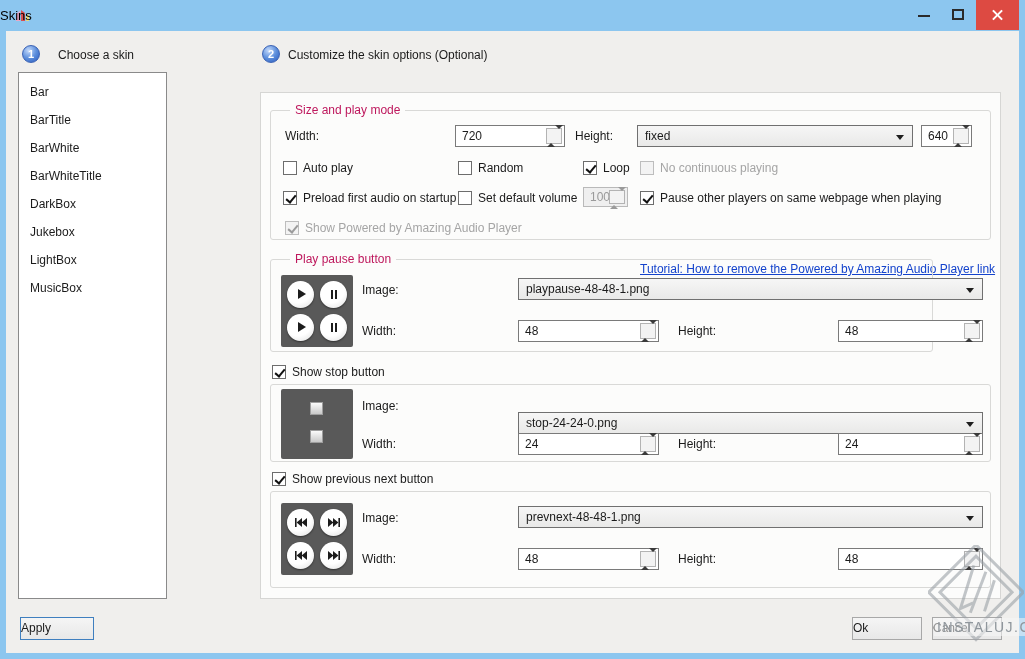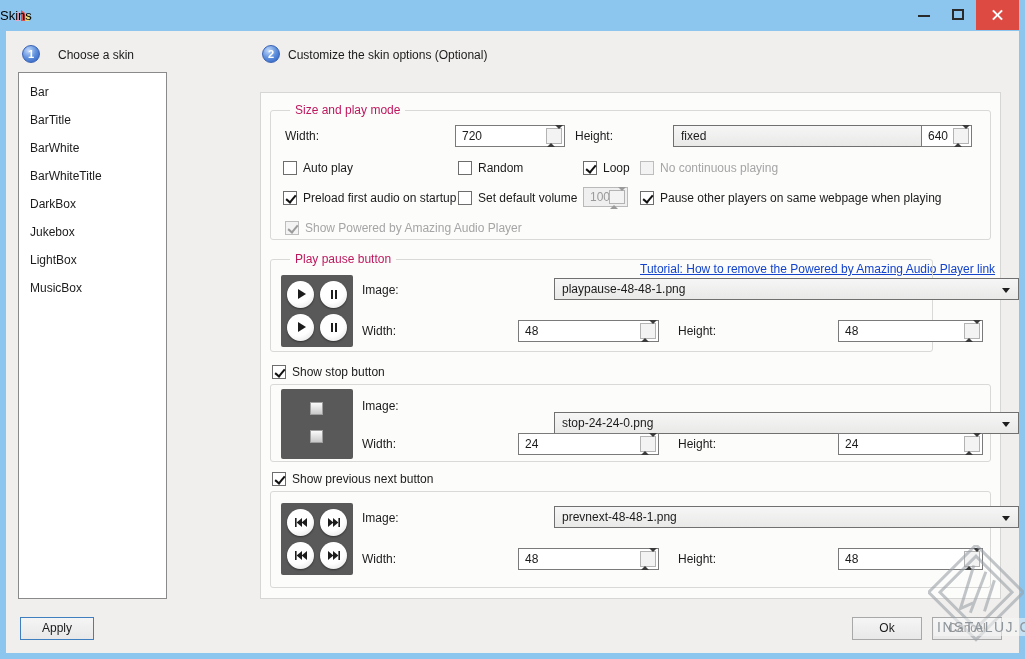--- a/index.html
+++ b/index.html
@@ -58,41 +58,41 @@
   .spinbox .val { position:absolute; left:6px; top:3px; }
   .spinbox.disabled { background:#efefef; border-color:#b9b9b9;padding-left:8px; }
   .spinbox.disabled .val { color:#9a9a9a; }
   .spin { position:absolute; right:2px; top:2px; bottom:2px; width:16px; border:1px solid #b3b3b3; background:#f3f3f3; }
   .tri-up { width:0; height:0; border-left:4px solid transparent; border-right:4px solid transparent; border-bottom:4px solid #3a3a3a; margin:3px auto 2px; }
   .tri-down { width:0; height:0; border-left:4px solid transparent; border-right:4px solid transparent; border-top:4px solid #3a3a3a; margin:0 auto; }
   .spinbox.disabled .tri-up { border-bottom-color:#9a9a9a; }
   .spinbox.disabled .tri-down { border-top-color:#9a9a9a; }
 
   
-  .combo { position:absolute; height:22px; border:1px solid #707070; background:linear-gradient(#f6f6f6,#e9e9e8);margin-left:36px; }
+  .combo { position:absolute; height:22px; border:1px solid #707070; background:linear-gradient(#f6f6f6,#e9e9e8); }
   .combo .val { position:absolute; left:7px; top:3px; }
   .combo .arrow { position:absolute; right:8px; top:9px; width:0; height:0;
     border-left:4px solid transparent; border-right:4px solid transparent; border-top:5px solid #1e1e1e; }
 
   
   .tile { position:absolute; background:#595959; border-radius:2px; }
   .circle-btn { position:absolute; width:27px; height:27px; border-radius:50%;
     background:radial-gradient(circle at 40% 30%, #ffffff 55%, #ececec 80%, #d6d6d6);
     box-shadow:0 1px 2px rgba(0,0,0,0.45); }
   .play-glyph { position:absolute; left:11px; top:8px; width:0; height:0;
     border-top:5px solid transparent; border-bottom:5px solid transparent; border-left:8px solid #1c1c1c; }
   .pause-glyph-a,.pause-glyph-b { position:absolute; top:9px; width:2px; height:9px; background:#1c1c1c; }
   .pause-glyph-a { left:11px; } .pause-glyph-b { left:15px; }
   .glyph-svg { position:absolute; left:8px; top:9px; }
   .stop-square { position:absolute; width:13px; height:13px; border:1px solid #9e9e9e;
     background:linear-gradient(#fafafa,#c9c9c9); }
 
   
   .btn { position:absolute; height:23px; border:1px solid #a8a8a8; background:linear-gradient(#f5f5f5,#e8e8e8);
-    text-align:center; line-height:21px; cursor:default; }
+    text-align:left; line-height:21px; cursor:default; }
   .btn.focus { border-color:#3f7fbf; }
 
   a.link { position:absolute; color:#1443cc; text-decoration:underline; white-space:nowrap; cursor:pointer;margin-top:41px; }
 
   
   #wm-faint-title { position:absolute; left:608px; top:174px; font-size:30px; font-weight:bold;
     letter-spacing:10px; color:rgba(120,120,120,0.10); }
   #wm-faint-url { position:absolute; left:680px; top:207px; font-size:12px; color:rgba(120,120,120,0.16); }
   #wm { position:absolute; left:928px; top:545px; width:96px; height:100px; z-index:50; pointer-events:none; }
   #wm-text { position:absolute; left:934px; top:618px; z-index:51; font-size:14px; letter-spacing:1.5px;

